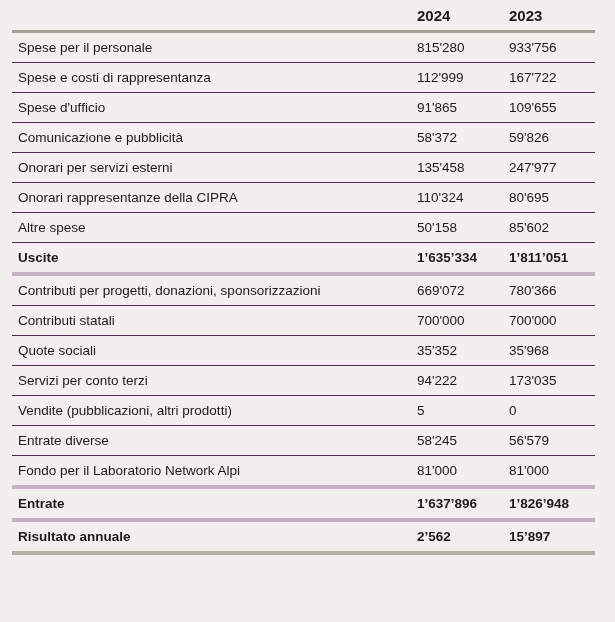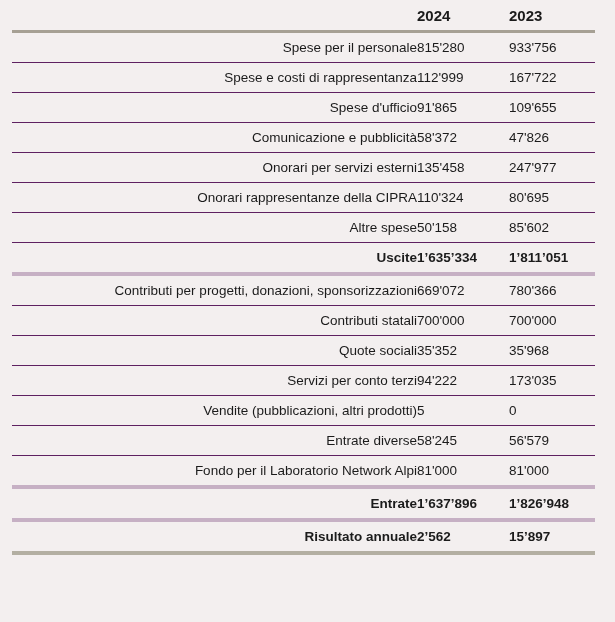--- a/index.html
+++ b/index.html
@@ -36,21 +36,21 @@
     border-bottom:3.5px solid var(--rule-header);
     color:var(--text);
   }
   thead th.label{padding-left:6px;text-align:left;}
   tbody td{
     font-size:13.5px;
     line-height:16px;
     padding:6.5px 0;
     vertical-align:middle;
   }
-  td.label{padding-left:6px;text-align:right;}
+  td.label{padding-left:6px;text-align:left;}
   .num{text-align:left;padding-right:8px;}
   .last{padding-right:7px;margin-top:24px;}
   tr.sep-thin td{border-bottom:1.5px solid var(--rule-thin);}
   tr.sep-section td{border-bottom:4px solid var(--rule-section);}
   tr.sep-bottom td{border-bottom:4px solid var(--rule-bottom);}
   tr.r-total td{font-weight:bold;}
 </style>
 </head>
 <body>
 
@@ -80,21 +80,21 @@
         <td class="num last">167'722</td>
       </tr>
       <tr class="sep-thin">
         <td class="label">Spese d'ufficio</td>
         <td class="num">91'865</td>
         <td class="num last">109'655</td>
       </tr>
       <tr class="sep-thin">
         <td class="label">Comunicazione e pubblicità</td>
         <td class="num">58'372</td>
-        <td class="num last">47'826</td>
+        <td class="num last">59'826</td>
       </tr>
       <tr class="sep-thin">
         <td class="label">Onorari per servizi esterni</td>
         <td class="num">135'458</td>
         <td class="num last">247'977</td>
       </tr>
       <tr class="sep-thin">
         <td class="label">Onorari rappresentanze della CIPRA</td>
         <td class="num">110'324</td>
         <td class="num last">80'695</td>

